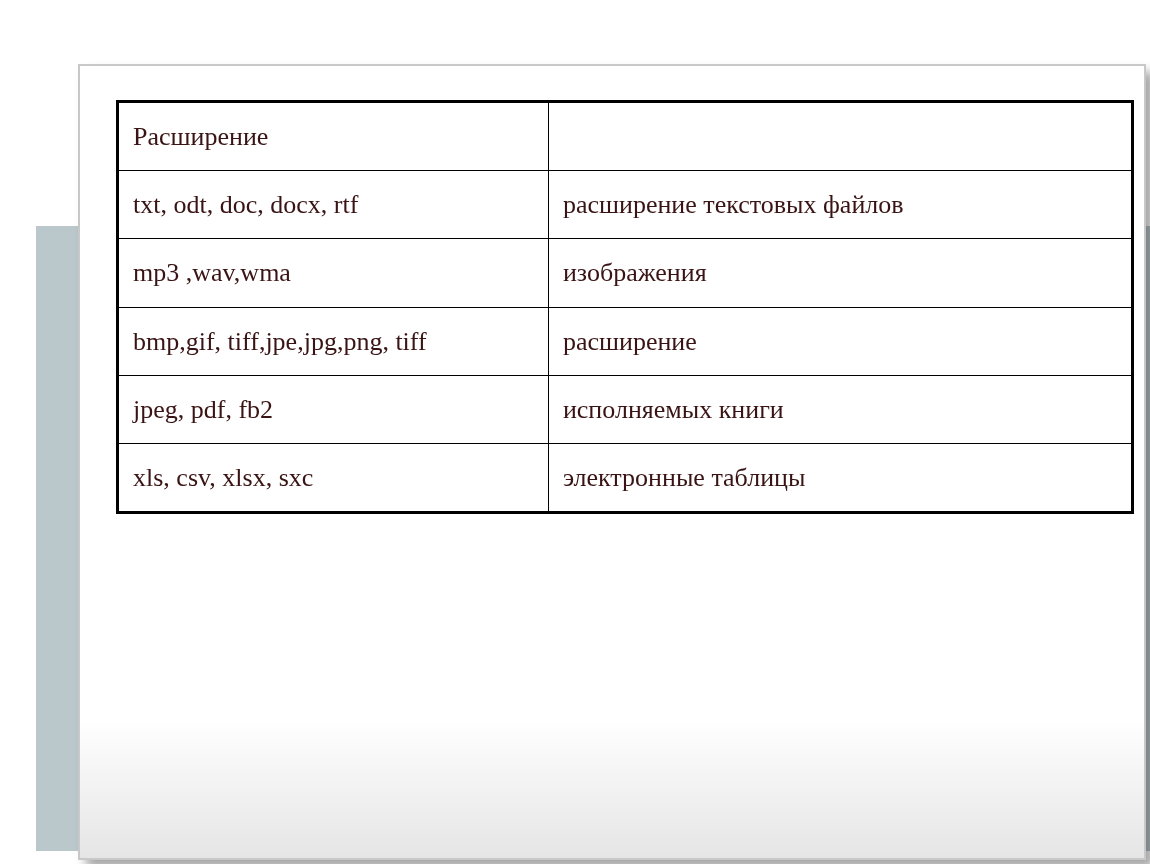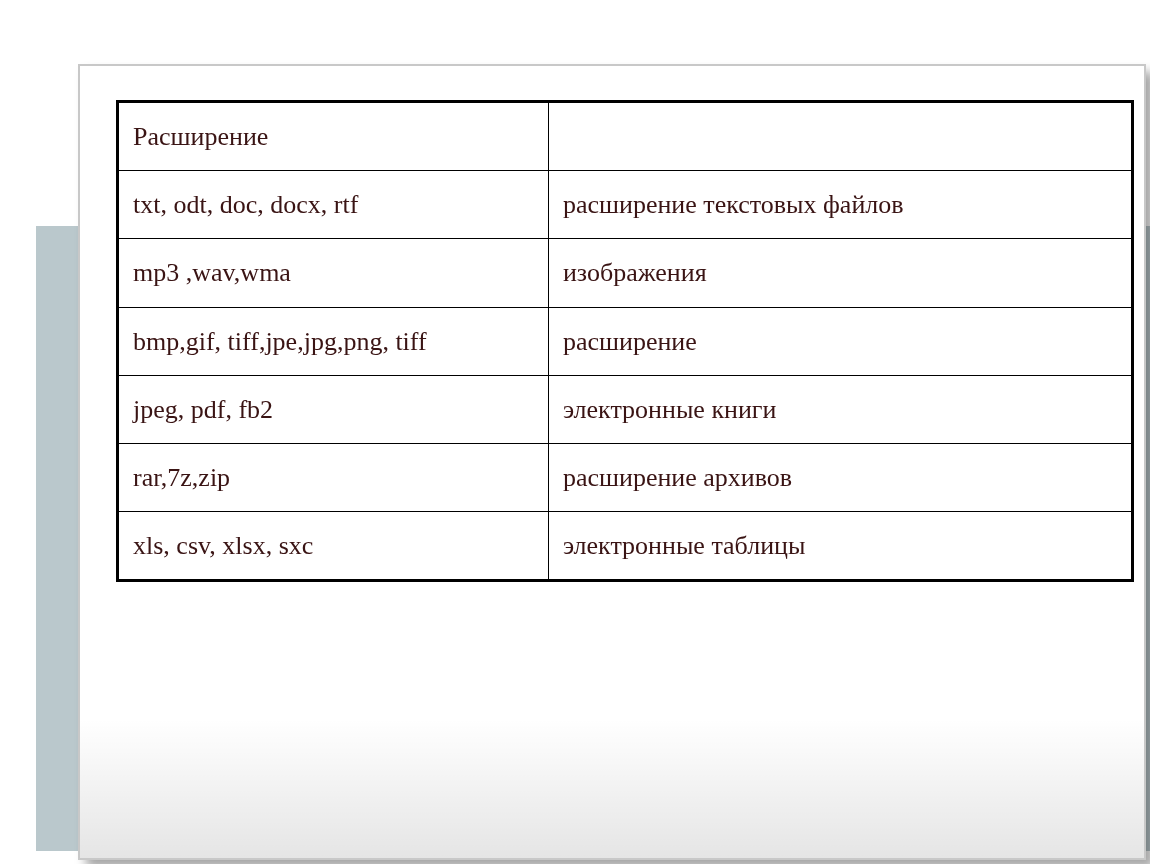--- a/index.html
+++ b/index.html
@@ -85,25 +85,21 @@
     <tr>
       <td class="col-left">mp3 ,wav,wma</td>
       <td class="col-right">изображения</td>
     </tr>
     <tr>
       <td class="col-left">bmp,gif, tiff,jpe,jpg,png, tiff</td>
       <td class="col-right">расширение</td>
     </tr>
     <tr>
       <td class="col-left">jpeg, pdf, fb2</td>
-      <td class="col-right">электронные книги</td>
-    </tr>
-    <tr>
-      <td class="col-left">rar,7z,zip</td>
-      <td class="col-right">расширение архивов</td>
+      <td class="col-right">исполняемых книги</td>
     </tr>
     <tr>
       <td class="col-left">xls, csv, xlsx, sxc</td>
       <td class="col-right">электронные таблицы</td>
     </tr>
   </tbody>
     </table>
 </div>
 
 </body></html>

